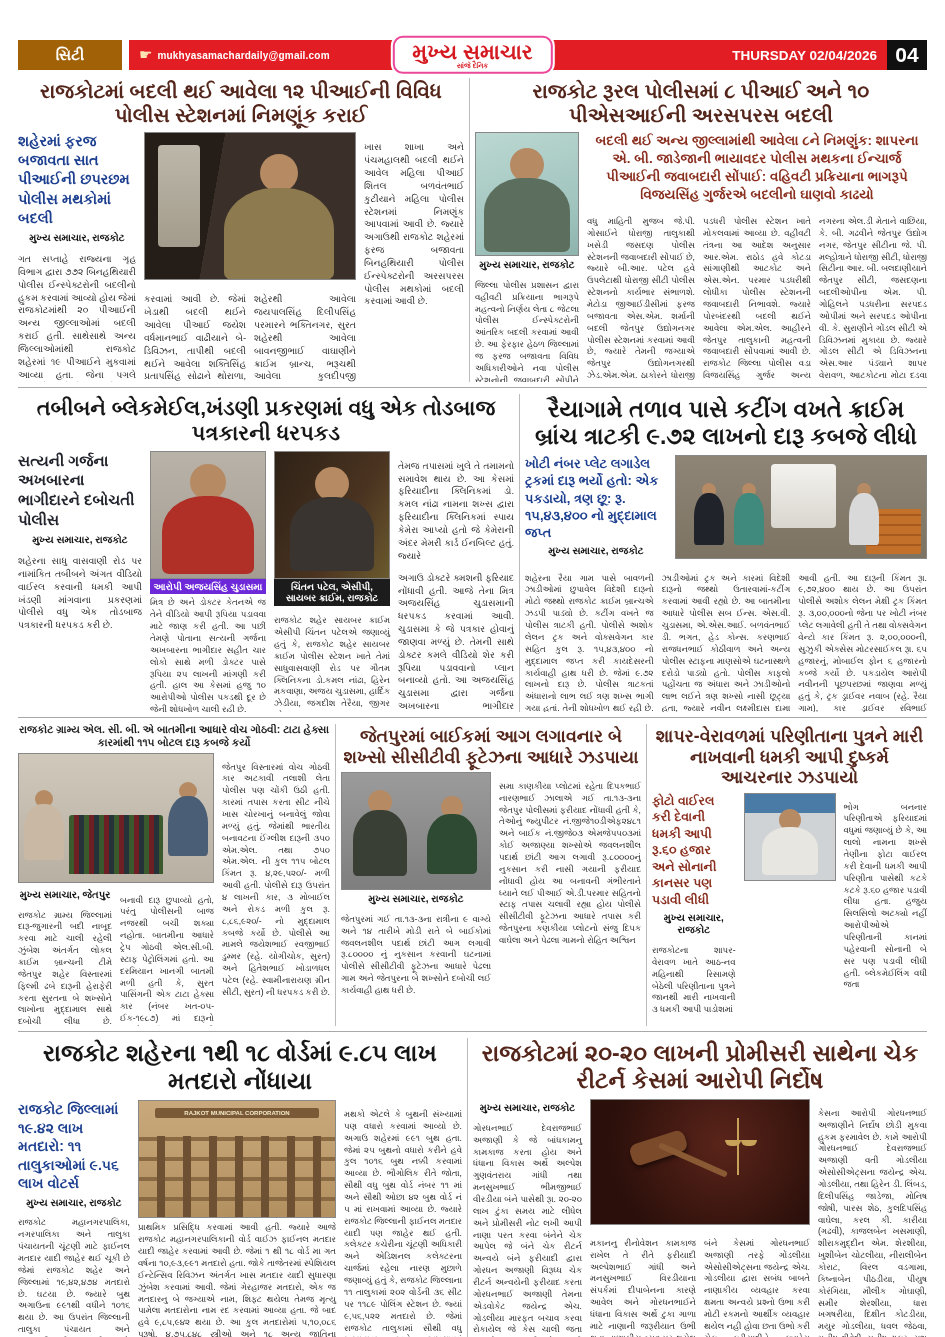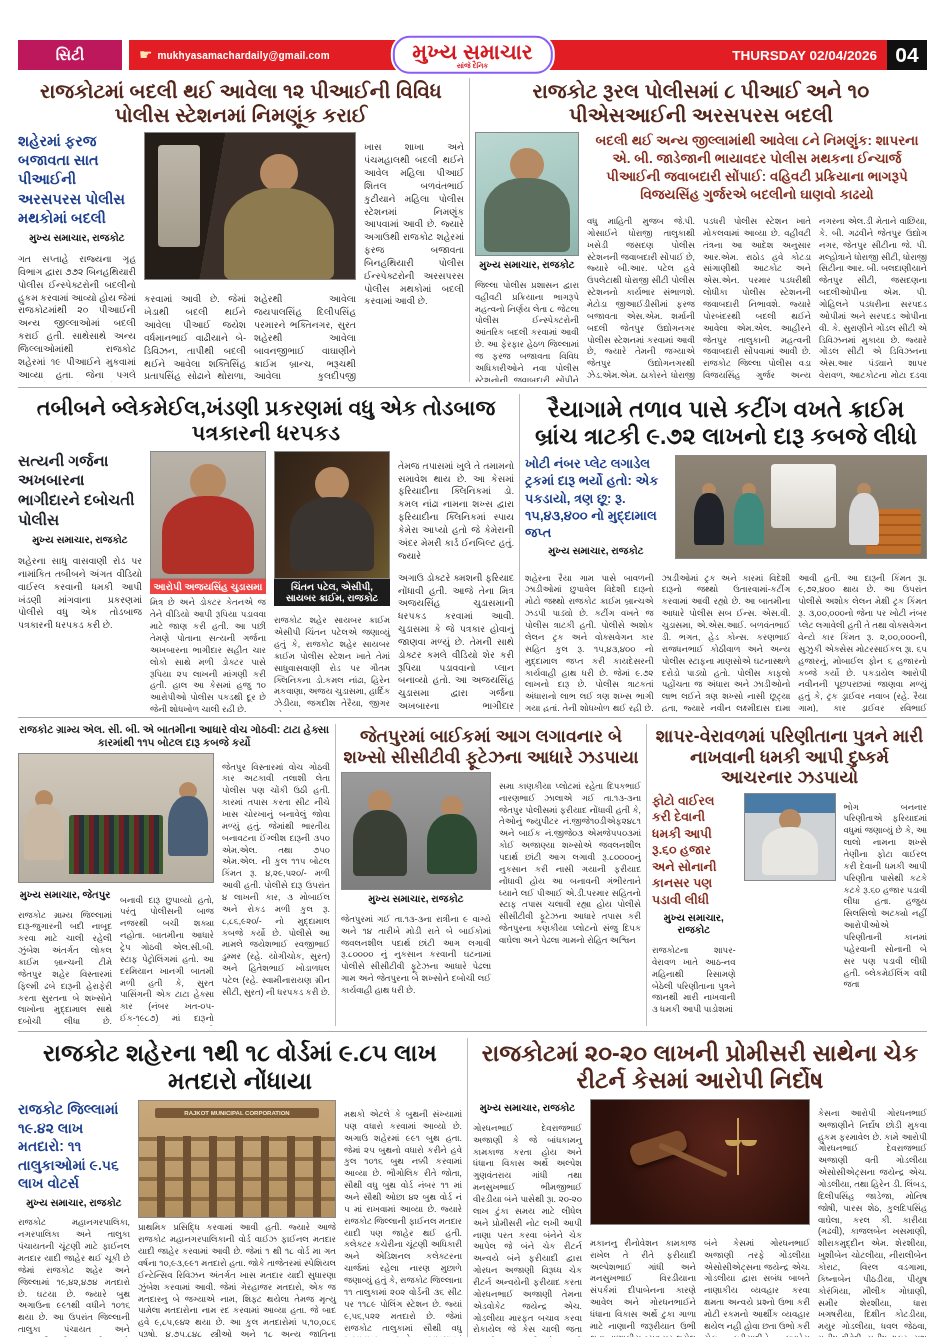--- a/index.html
+++ b/index.html
@@ -1,30 +1,30 @@
 <!DOCTYPE html>
 <html lang="gu"><head>
 <meta charset="utf-8">
 <style>
   html,body{margin:0;padding:0;background:#ffffff;}
   body{width:945px;min-height:1337px;font-family:"Liberation Sans","DejaVu Sans",sans-serif;color:#1c1c1c;}
   .page{padding:0 18px;}
   
   .mast-wrap{margin-top:40px;position:relative;height:30px;}
   .mast{display:flex;height:30px;}
-  .city-box{background:#be185d;color:#fff;width:104px;display:flex;align-items:center;justify-content:center;
+  .city-box{background:#a16207;color:#fff;width:104px;display:flex;align-items:center;justify-content:center;
             font-weight:bold;font-size:15px;margin-right:7px;}
   .red-bar{flex:1;background:#e21d23;color:#fff;display:flex;align-items:center;padding:0 10px;position:relative;}
   .hand{color:#ffe3b3;font-size:15px;margin-right:5px;}
   .email{font-weight:bold;font-size:10px;letter-spacing:.2px;}
   .date{margin-left:auto;font-weight:bold;font-size:13.5px;}
   .pgnum{background:#101010;color:#fff;width:40px;display:flex;align-items:center;justify-content:center;
          font-weight:bold;font-size:21px;}
   .logo{position:absolute;left:50%;top:50%;transform:translate(-50%,-50%);background:#fff;
-        border:2px solid #8b5cf6;border-radius:17px;padding:3px 18px 2px;text-align:center;z-index:3;
+        border:2px solid #ec4899;border-radius:10px;padding:3px 18px 2px;text-align:center;z-index:3;
         box-shadow:0 0 0 2px #fff;}
   .logo .t{color:#d51920;font-weight:bold;font-size:21px;line-height:1;white-space:nowrap;}
   .logo .s{color:#d51920;font-size:7px;font-weight:bold;line-height:1.2;}
   
   .row{display:grid;overflow:hidden;}
   .row1{grid-template-columns:446px 11px 452px;height:304px;margin-top:8px;}
   .row2{grid-template-columns:496px 11px 402px;height:318px;}
   .row3{grid-template-columns:312px 11px 300px 11px 275px;height:302px;}
   .row4{grid-template-columns:444px 11px 454px;height:322px;}
   .vdiv{background:linear-gradient(#bbb,#bbb) center/1px 100% no-repeat;}
@@ -43,21 +43,21 @@
   .byline{font-weight:bold;font-size:10px;text-align:center;margin:3px 0;color:#111;}
   .bd{font-size:9.3px;line-height:1.38;text-align:justify;color:#1d1d1d;}
   .cols{display:grid;gap:8px;}
   
   .photo{position:relative;overflow:hidden;border:1px solid #888;box-sizing:border-box;}
   .sil{position:absolute;}
   .sil i{display:block;}
   .sil .hd{margin:0 auto;border-radius:50%;background:#b68a63;}
   .sil .tor{margin:-4px auto 0;border-radius:45% 45% 8% 8%;background:var(--sh,#4a4a4a);}
   .capband{font-size:9.5px;font-weight:bold;color:#fff;text-align:center;padding:2px 2px;line-height:1.25;}
-  .cap1{background:#ef4444;}
+  .cap1{background:#6d28d9;}
   .cap2{background:#1c1c1c;}
   .ph-officer1{background:linear-gradient(100deg,#241d18 0 34%,#3a3029 34% 100%);}
   .ph-officer1 .emb{position:absolute;left:6%;top:8%;width:20%;height:70%;background:linear-gradient(#d8d2c4,#b9b2a0);border-radius:4px;opacity:.85;}
   .ph-officer2{background:linear-gradient(160deg,#bcd8d2,#9fc3bd 70%,#8fb4ae);}
   .ph-manred{background:linear-gradient(#b9b2a8,#a59d92);}
   .ph-mandark{background:linear-gradient(120deg,#2e2217,#4a3320 60%,#6b5a2e);}
   .ph-truck{background:linear-gradient(#8f8577,#7d7362);}
   .truckbox{position:absolute;left:38%;top:8%;width:26%;height:62%;background:linear-gradient(#f4f2ee,#d9d6cf);border-radius:4px;}
   .crates{position:absolute;right:2%;bottom:4%;width:22%;height:44%;
           background:repeating-linear-gradient(0deg,#c2702a 0 8px,#a85a1e 8px 10px);border-radius:2px;}
@@ -99,21 +99,21 @@
       <div class="t">મુખ્ય સમાચાર</div>
       <div class="s">સાંજે દૈનિક</div>
     </div>
   </header>
 
   <section class="row row1">
     <article>
       <h1 class="hl hl-maroon hl20">રાજકોટમાં બદલી થઈ આવેલા ૧૨ પીઆઈની વિવિધ પોલીસ સ્ટેશનમાં નિમણૂંક કરાઈ</h1>
       <div class="cols" style="grid-template-columns:118px 212px 1fr;">
         <div>
-          <div class="sub sub-blue">શહેરમાં ફરજ બજાવતા સાત પીઆઈની અરસપરસ પોલીસ મથકોમાં બદલી</div>
+          <div class="sub sub-blue">શહેરમાં ફરજ બજાવતા સાત પીઆઈની છપરછમ પોલીસ મથકોમાં બદલી</div>
           <div class="byline">મુખ્ય સમાચાર, રાજકોટ</div>
           <p class="bd">ગત સપ્તાહે રાજ્યના ગૃહ વિભાગ દ્વારા ૭૭૨ બિનહથિયારી પોલીસ ઈન્સ્પેક્ટરોની બદલીનો હુકમ કરવામાં આવ્યો હોય જેમાં રાજકોટમાંથી ૨૦ પીઆઈની અન્ય જીલ્લાઓમાં બદલી કરાઈ હતી. સાથેસાથે અન્ય જિલ્લાઓમાંથી રાજકોટ શહેરમાં ૧૯ પીઆઈને મુકવામાં આવ્યા હતા. જેના પગલે ગઈકાલે પોલીસ કમિશનર બ્રજેશકુમાર ઝા દ્વારા બદલી થઈને આવેલા ૧૨ પીઆઈઓને વિવિધ પોલીસ સ્ટેશનમાં નિમણૂંક અપાઈ હતી. જ્યારે રાજકોટ શહેરમાં ફરજ બજાવી રહેલા સાત પીઆઈને અરસપરસ પોલીસ મથકોમાં બદલી</p>
         </div>
         <div>
           <div class="photo ph-officer1" style="width:100%;height:148px;">
             <span class="emb"></span>
             <span class="sil" style="left:34%;bottom:0;width:60%;height:86%;--sh:#8d7a4e;">
                 <i class="hd" style="width:38px;height:38px;"></i>
                 <i class="tor" style="width:110px;height:92px;"></i>
               </span>

